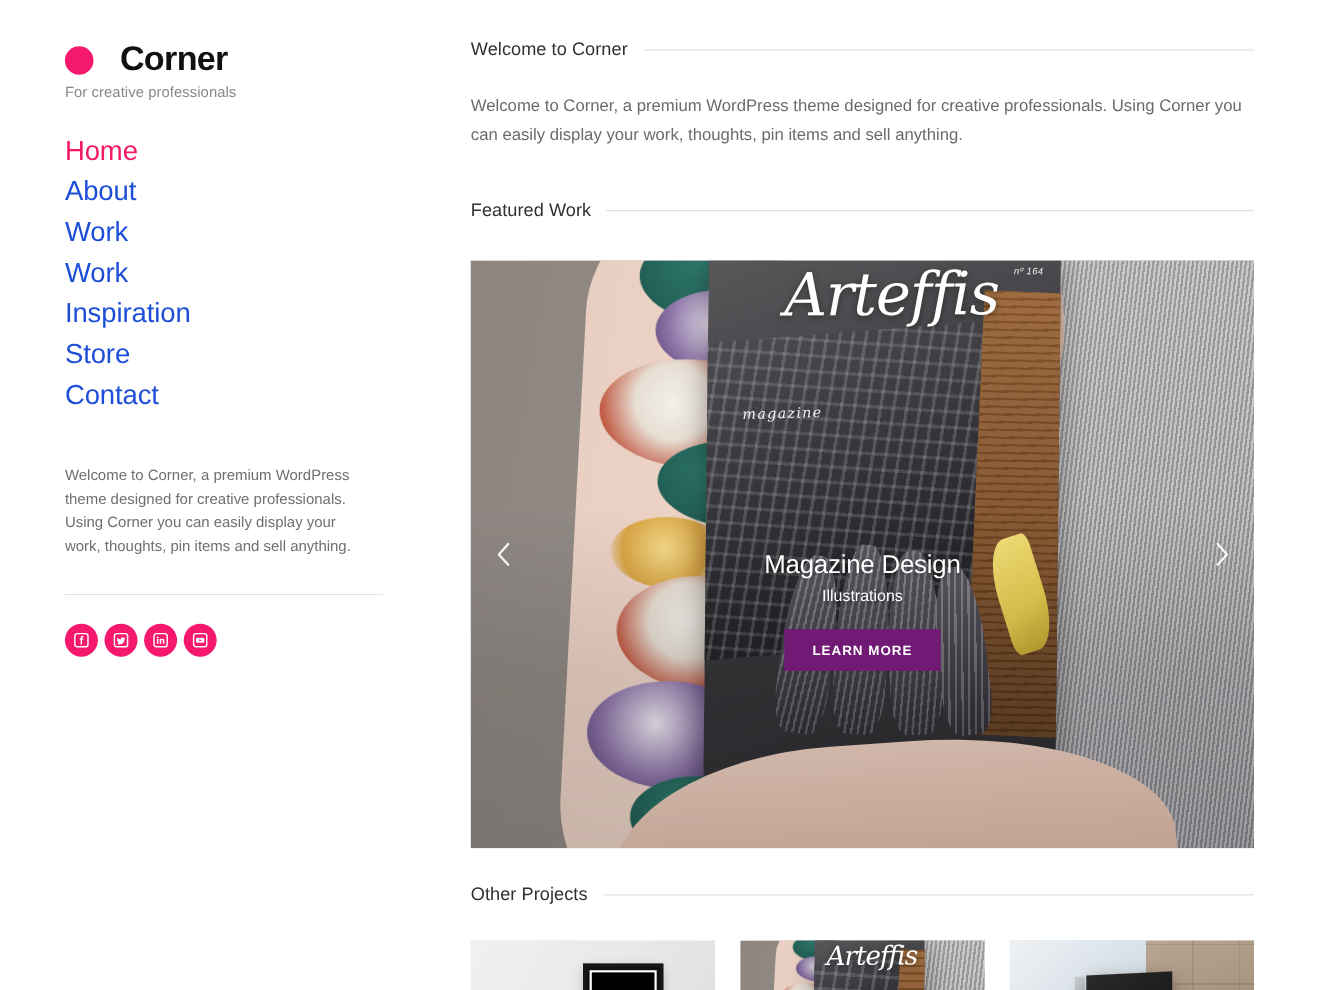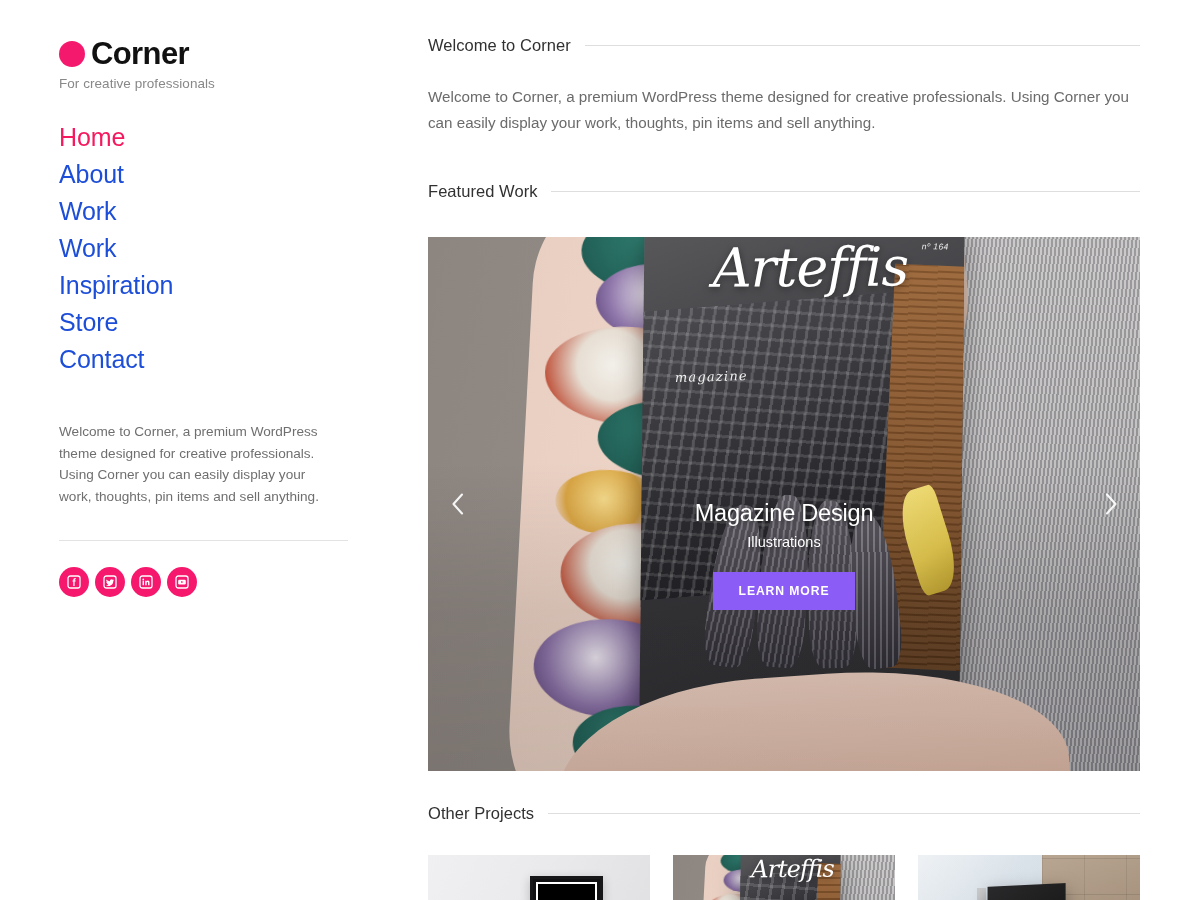--- a/index.html
+++ b/index.html
@@ -29,21 +29,22 @@
   .sidebar {
     width: 428px;
     min-width: 428px;
     height: 900px;
     padding: 38px 0 0 59px;
     background: #ffffff;
   }
 
   .brand {
     display: flex;
-    gap: 6px;
+    align-items: center;
+    gap: 24px;
   }
 
   .brand-dot {
     width: 26px;
     height: 26px;
     border-radius: 50%;
     background: #f5196e;
     display: block;
     flex: 0 0 26px;
     margin-top: 3px;
@@ -372,21 +373,21 @@
 
   .slide-subtitle {
     margin-top: 7px;
     font-size: 14.5px;
     text-shadow: 0 1px 5px rgba(0,0,0,.42);
   }
 
   .slide-cta {
     display: inline-block;
     margin-top: 22px;
-    background: #8b5cf6;
+    background: #701a75;
     color: #ffffff;
     font-size: 12.2px;
     font-weight: bold;
     letter-spacing: 0.9px;
     padding: 12px 26px;
     border: none;
     cursor: pointer;
     font-family: "Liberation Sans", sans-serif;
   }
 

